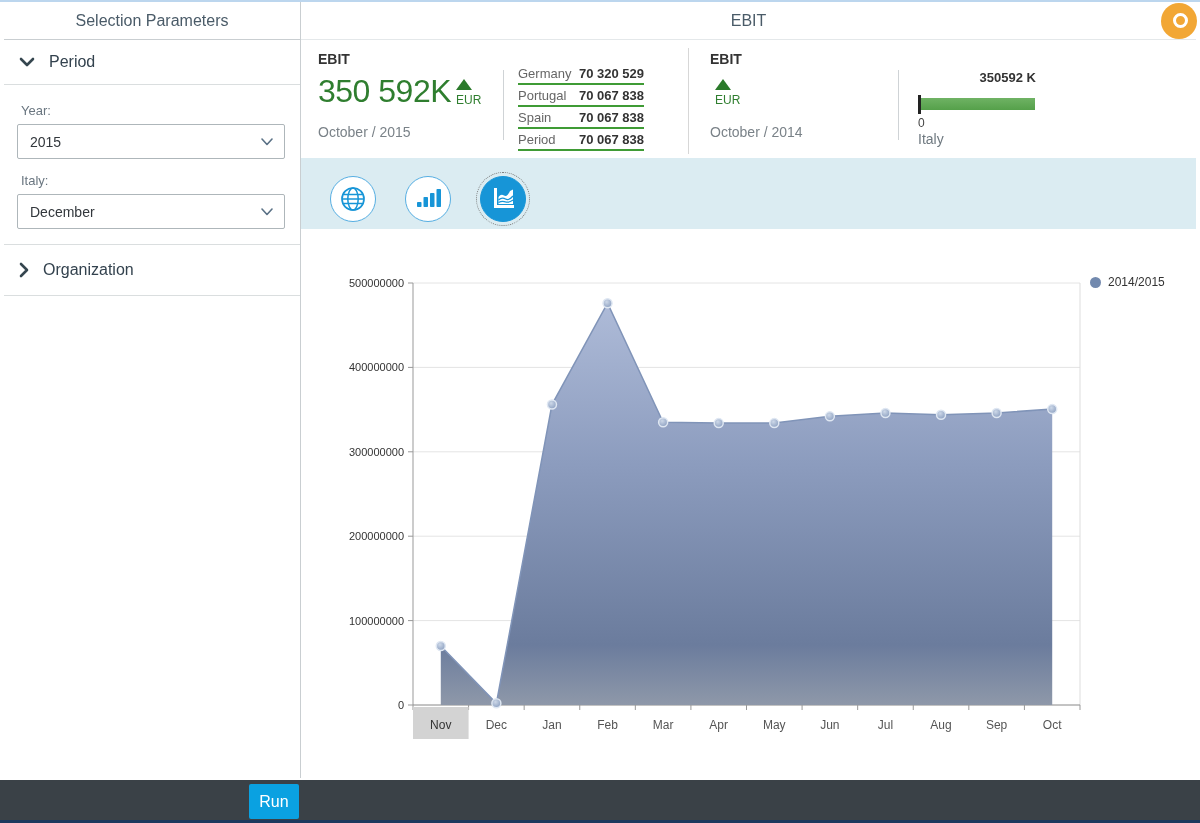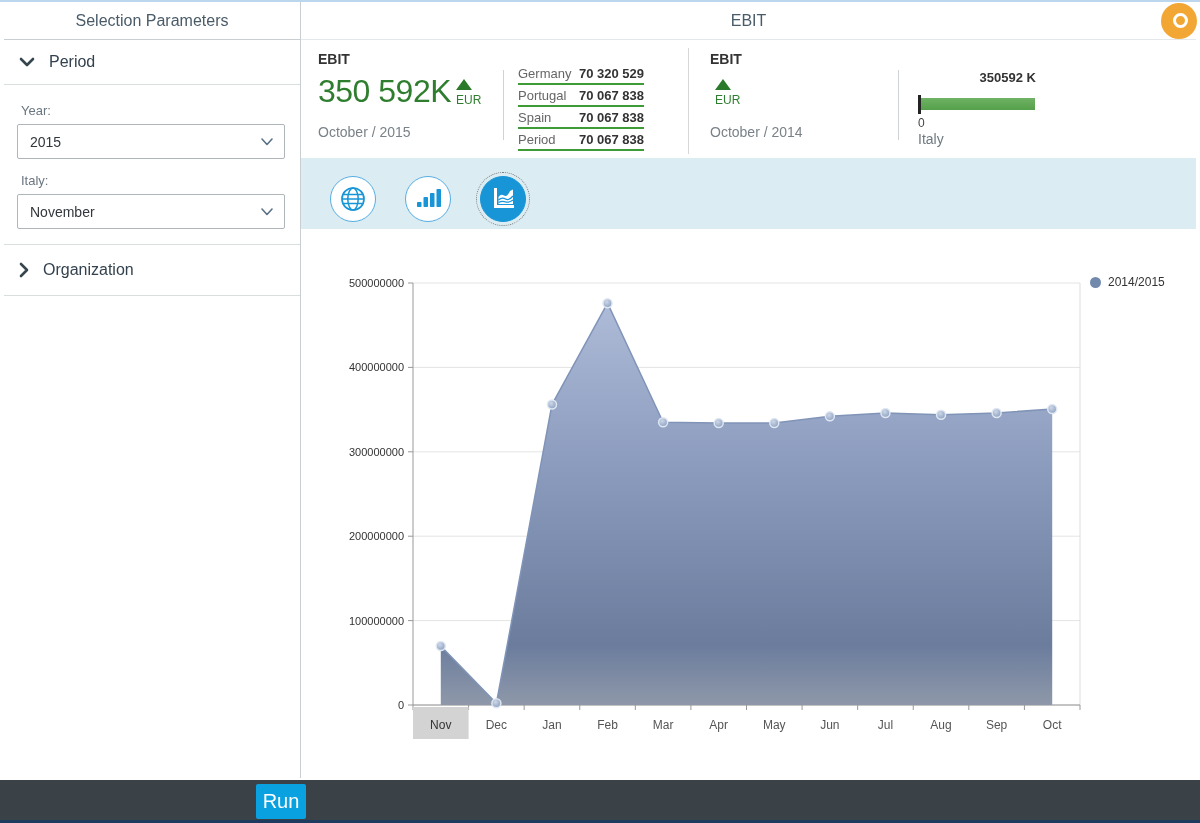--- a/index.html
+++ b/index.html
@@ -71,21 +71,21 @@
 
   
   .chart-region { position:absolute; top:229px; left:0; width:895px; height:547px; background:#fff; }
   .legend { position:absolute; left:789px; top:44px; display:flex; align-items:center; }
   .legend-dot { width:11px; height:11px; border-radius:50%; background:#7289ae; margin-right:7px; }
   .legend-label { font-size:12px; color:#333; }
   #chart-svg { position:absolute; left:29px; top:24px; }
 
   
   .action-bar { position:absolute; left:0; top:780px; width:1200px; height:43px; background:#3a4147; border-bottom:3px solid #1d3a5f; z-index:20; }
-  .run-btn { position:absolute; left:256px; top:4px; width:50px; height:35px; background:#0aa1e1; color:#fff; font-size:20px; font-family:"Liberation Sans", sans-serif; border:none; border-radius:2px; cursor:pointer; }
+  .run-btn { position:absolute; left:249px; top:4px; width:50px; height:35px; background:#0aa1e1; color:#fff; font-size:16px; font-family:"Liberation Sans", sans-serif; border:none; border-radius:2px; cursor:pointer; }
 </style>
 </head>
 <body>
 
 <div class="window">
   <div class="frame-top"></div>
   <div class="frame-left"></div>
   <div class="frame-right"></div>
 
   <aside class="sidebar">
@@ -101,21 +101,21 @@
     <div class="sb-form">
       <label class="sb-label">Year:</label>
       <div class="select">
         <span class="sel-text">2015</span>
         <svg width="12" height="8" viewBox="0 0 12 8">
           <polyline points="1,1 6,6.5 11,1" fill="none" stroke="#5a7186" stroke-width="1.6" stroke-linecap="round" stroke-linejoin="round"></polyline>
         </svg>
       </div>
       <label class="sb-label">Italy:</label>
       <div class="select">
-        <span class="sel-text">November</span>
+        <span class="sel-text">December</span>
         <svg width="12" height="8" viewBox="0 0 12 8">
           <polyline points="1,1 6,6.5 11,1" fill="none" stroke="#5a7186" stroke-width="1.6" stroke-linecap="round" stroke-linejoin="round"></polyline>
         </svg>
       </div>
     </div>
 
     <div class="sb-section sb-org">
       <svg width="10" height="16" viewBox="0 0 10 16">
         <polyline points="2,2 8,8 2,14" fill="none" stroke="#35464f" stroke-width="2.6" stroke-linecap="round" stroke-linejoin="round"></polyline>
       </svg>

